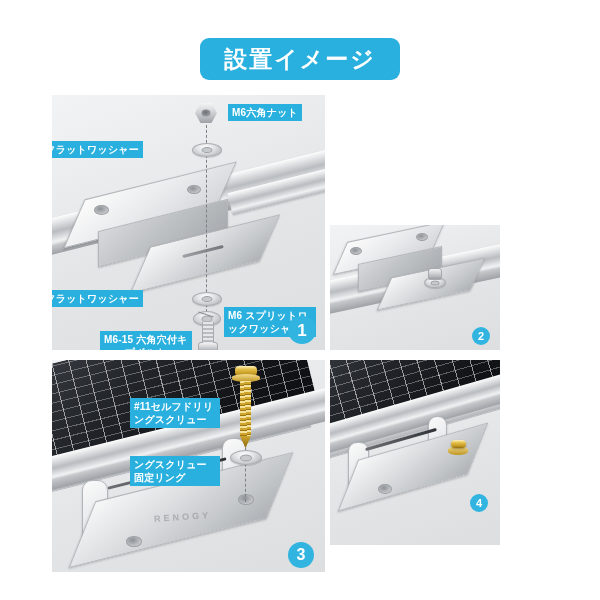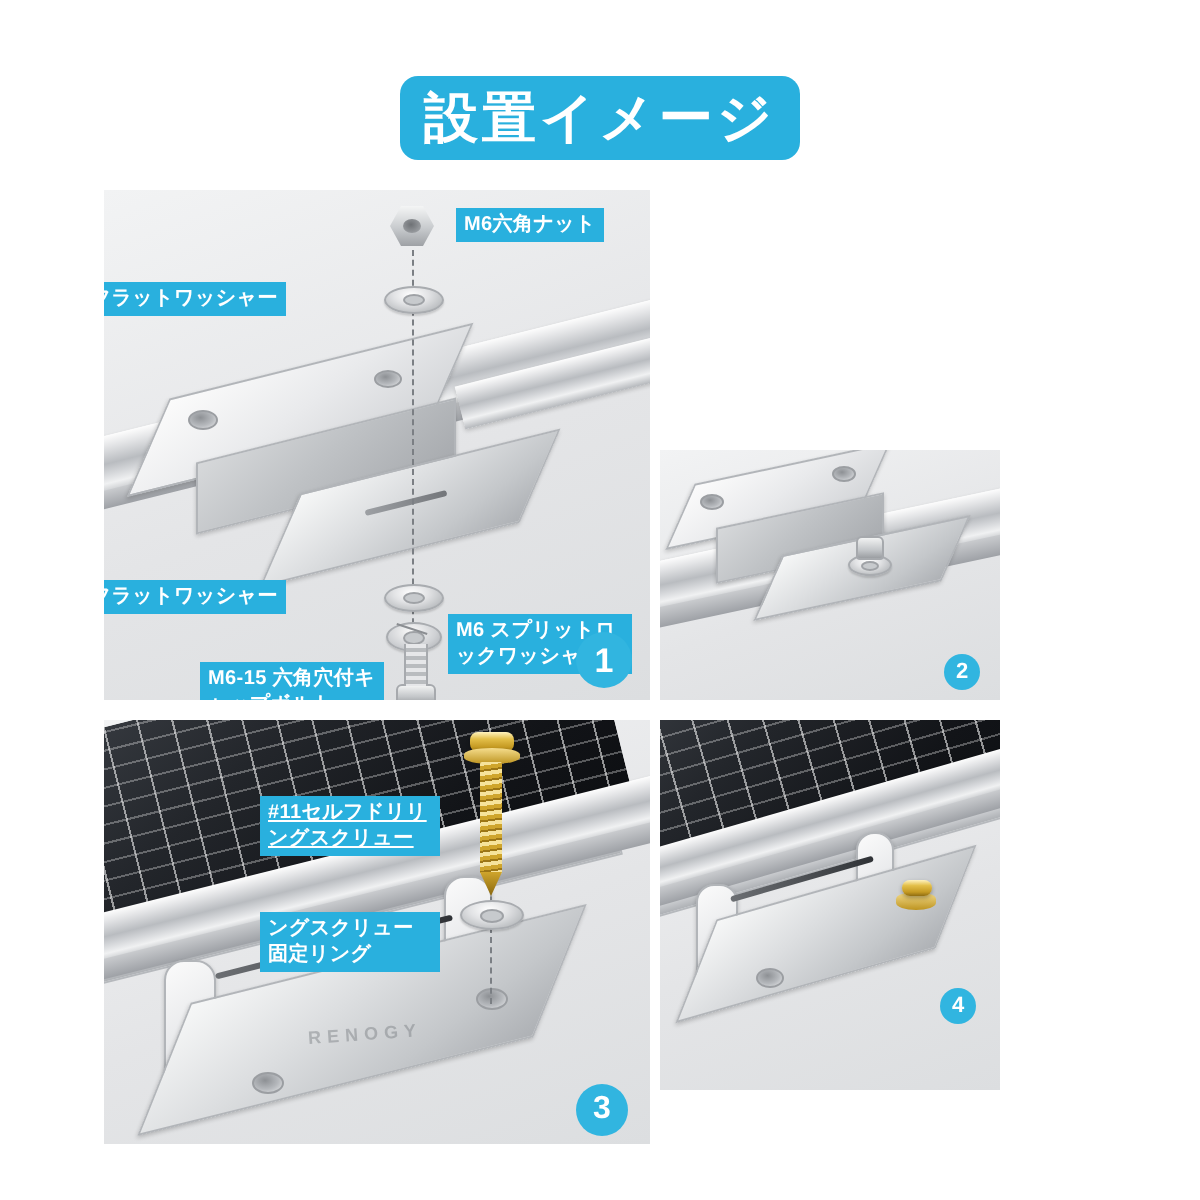--- a/index.html
+++ b/index.html
@@ -13,21 +13,21 @@
   #stage{position:relative;width:600px;height:600px;}
 
   
   .title-banner{
     position:absolute;left:200px;top:38px;width:200px;height:42px;
     background:#29b0de;border-radius:9px;
     display:flex;align-items:center;justify-content:center;
     box-sizing:border-box;
   }
   .title-banner span{
-    color:#ffffff;font-size:27px;font-weight:bold;letter-spacing:2px;
+    color:#ffffff;font-size:23px;font-weight:bold;letter-spacing:2px;
     line-height:1;white-space:nowrap;
   }
 
   
   .panel{position:absolute;overflow:hidden;}
   .panel-1{left:52px;top:95px;width:273px;height:255px;}
   .panel-2{left:330px;top:225px;width:170px;height:125px;}
   .panel-3{left:52px;top:360px;width:273px;height:212px;}
   .panel-4{left:330px;top:360px;width:170px;height:185px;}
 
@@ -309,21 +309,21 @@
 
     <div class="screw-head" style="left:183px;top:6px;width:22px;height:10px;"></div>
     <div class="screw-flange" style="left:180px;top:14px;width:28px;height:8px;"></div>
     <div class="screw-shaft" style="left:188px;top:21px;width:11px;height:56px;"></div>
     <div class="screw-tip" style="left:188px;top:76px;width:11px;height:12px;"></div>
 
     <div class="washer" style="left:178px;top:90px;width:30px;height:13px;">
       <div class="eye" style="width:10px;height:5px;"></div>
     </div>
 
-    <div class="label" style="left:78px;top:38px;width:90px;text-decoration:underline;">#11セルフドリリ
+    <div class="label" style="left:78px;top:38px;width:90px;">#11セルフドリリ
 ングスクリュー</div>
 
     <div class="label" style="left:78px;top:96px;width:90px;">ングスクリュー
 固定リング</div>
   </div>
 
   <div class="badge badge-3">3</div>
 
   <div class="panel panel-4">
     <div class="photo-bg soft"></div>

